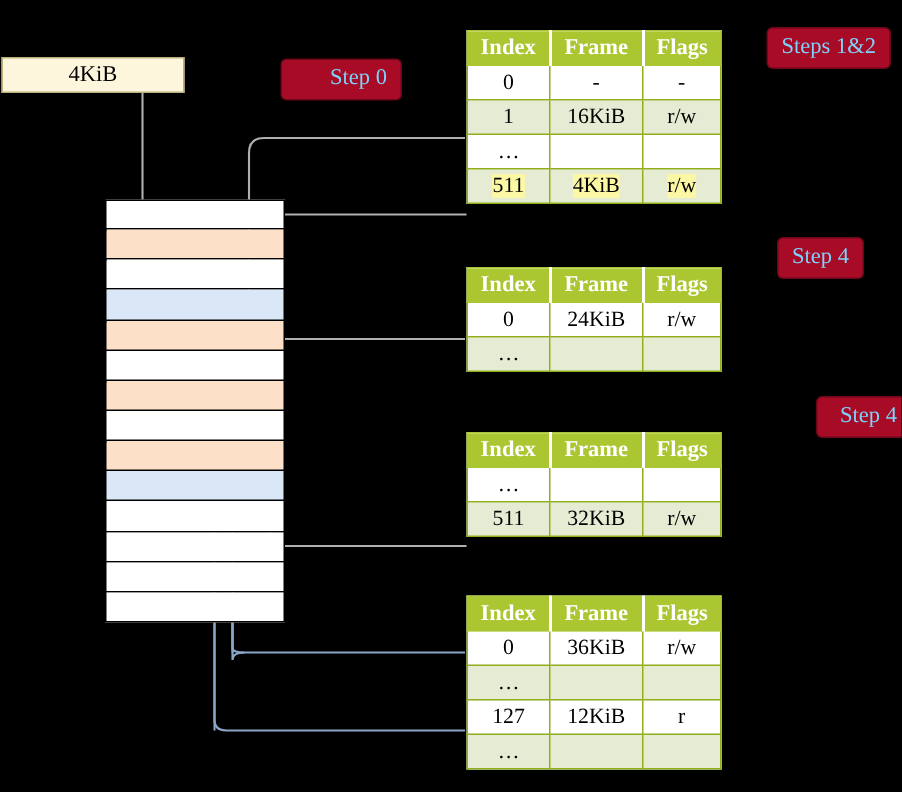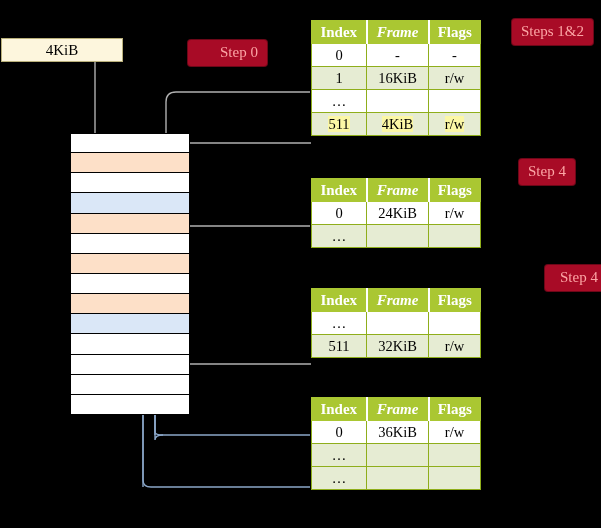--- a/index.html
+++ b/index.html
@@ -7,21 +7,21 @@
     width:601px;height:528px;position:relative;overflow:hidden;
     font-family:"Liberation Serif", serif;
     color:#000;
   }
   .stage{position:absolute;left:0;top:0;width:601px;height:528px;}
 
   
   .badge{
     position:absolute;
     background:#a80b26;
-    color:#fca5a5;
+    color:#7dd3fc;
     font-family:"Liberation Serif", serif;
     font-size:15px;
     line-height:1;
     padding:5px 9px 6px 9px;
     border-radius:3px;
     white-space:nowrap;
     box-shadow:0 0 0 1px #6d0718;
     text-align:center;
   }
 
@@ -65,21 +65,21 @@
     font-size:15px;
   }
   .ptable thead th + th{border-left:2px solid #ffffff;}
   .ptable tbody tr.alt td{background:#e6ecd3;}
   .ptable tbody tr td{background:#ffffff;}
   .ptable tbody tr.alt td{background:#e6ecd3;}
   .ptable td.c-index{width:55px;}
   .ptable td.c-frame{width:62px;}
   .ptable td.c-flags{width:52px;}
   .ptable th.c-index{width:55px;}
-  .ptable th.c-frame{width:62px;font-style:italic;}
+  .ptable th.c-frame{width:62px;}
   .ptable th.c-flags{width:52px;}
   .hl > span{background:#fbf7a5;}
 
   
   .memcol{position:absolute;left:70px;top:133px;width:120px;height:282px;}
   .memrow{
     position:absolute;left:0;width:120px;height:21.7px;
     box-sizing:border-box;
     border-bottom:1.5px solid #000;
     background:#ffffff;
@@ -256,20 +256,25 @@
           <tr>
             <td class="c-index"><span>0</span></td>
             <td class="c-frame"><span>36KiB</span></td>
             <td class="c-flags"><span>r/w</span></td>
           </tr>
           <tr class="alt">
             <td class="c-index"><span>…</span></td>
             <td class="c-frame"><span></span></td>
             <td class="c-flags"><span></span></td>
           </tr>
+          <tr>
+            <td class="c-index"><span>127</span></td>
+            <td class="c-frame"><span>12KiB</span></td>
+            <td class="c-flags"><span>r</span></td>
+          </tr>
           <tr class="alt">
             <td class="c-index"><span>…</span></td>
             <td class="c-frame"><span></span></td>
             <td class="c-flags"><span></span></td>
           </tr>
         </tbody>
       </table>
     </div>
 
   <div id="badges">

